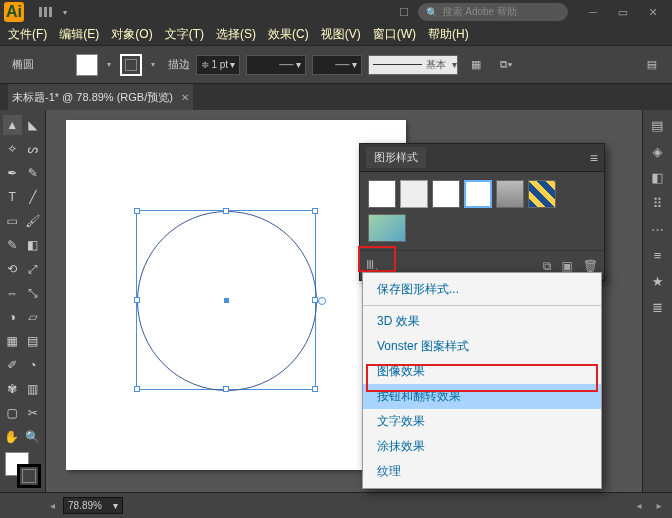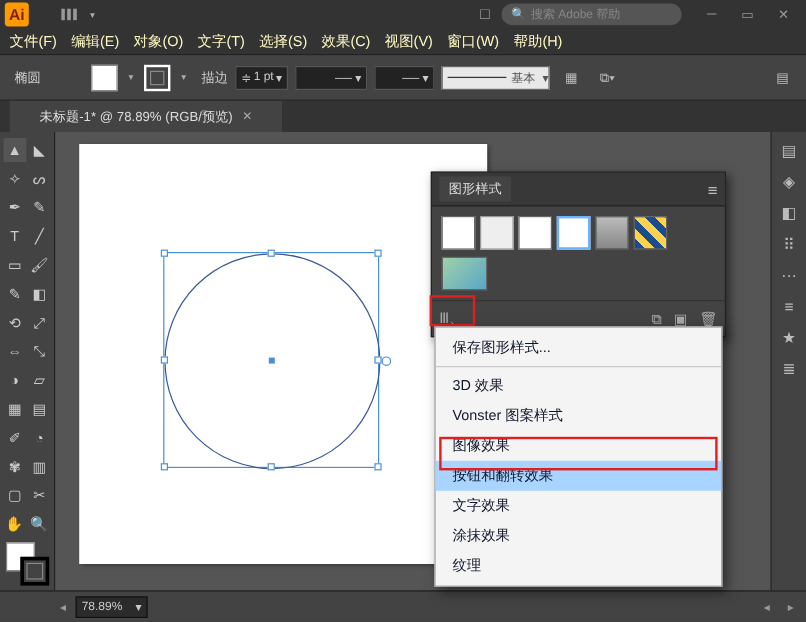--- a/index.html
+++ b/index.html
@@ -1,40 +1,40 @@
 <!DOCTYPE html>
 <html><head>
 <meta charset="utf-8">
 <style>
 * { margin: 0; padding: 0; box-sizing: border-box; font-family: "Microsoft YaHei", Arial, sans-serif; }
 body { background: #333; width: 672px; height: 518px; overflow: hidden; color: #ccc; font-size: 11px; position: relative; }
 
 .titlebar { height: 24px; background: #333; display: flex; align-items: center; padding: 0 4px; }
-.ai-logo { width: 20px; height: 20px; background: #ff9a00; color: #7f1d1d; font-weight: bold; font-size: 13px; display: flex; align-items: center; justify-content: center; border-radius: 3px; margin-right: 20px; }
+.ai-logo { width: 20px; height: 20px; background: #ff9a00; color: #14532d; font-weight: bold; font-size: 16px; display: flex; align-items: center; justify-content: center; border-radius: 3px; margin-right: 8px; }
 .titlebar-btn { width: 28px; height: 20px; display: flex; align-items: center; justify-content: center; color: #999; }
 .titlebar-spacer { flex: 1; }
 .search-box { width: 150px; height: 18px; background: #555; border-radius: 9px; display: flex; align-items: center; padding: 0 8px; gap: 4px; color: #888; font-size: 10px; margin-right: 10px;}
 .win-btn { width: 30px; height: 20px; display: flex; align-items: center; justify-content: center; color: #999; }
 
 .menubar { height: 22px; background: #333; display: flex; align-items: center; padding: 0 2px; border-bottom: 1px solid #222;}
 .menu-item { padding: 3px 6px; color: #fef9c3; font-size: 12px; }
 
 .ctrlbar { height: 38px; background: #434343; display: flex; align-items: center; padding: 12px 8px; gap: 6px; border-bottom: 1px solid #222;}
 .ctrl-label { color: #ccc; font-size: 11px; margin-left: 4px; }
 .fill-swatch { width: 22px; height: 22px; background: #fff; border: 1px solid #888; }
 .stroke-swatch { width: 22px; height: 22px; border: 2px solid #fff; position: relative; }
 .stroke-swatch::before { content:""; position:absolute; inset:3px; border:1px solid #888; }
 .dd-small { width: 10px; display:flex; align-items:center; justify-content:center; color:#aaa; font-size:8px;}
 .pt-box { background:#222; border:1px solid #555; padding:1px 4px; height:20px; display:flex; align-items:center; font-size:10px; gap:2px;}
 .stroke-preview { width: 90px; height: 20px; background: #e8e8e8; display:flex; align-items:center; justify-content:center; color:#555; font-size:10px; border:1px solid #666;}
 .stroke-preview .line { height:1px; background:#333; flex:1; margin:0 4px;}
 .ctrl-icon { width:24px; height:24px; display:flex; align-items:center; justify-content:center; color:#bbb;}
 
 .tabbar { height: 26px; background: #333; display:flex; align-items:center; padding:0 8px;}
-.doctab { background:#434343; padding: 4px 25px; font-size:11px; color:#ddd; display:flex; align-items:center; gap:8px; height: 26px;}
+.doctab { background:#434343; padding: 4px 4px; font-size:11px; color:#ddd; display:flex; align-items:center; gap:8px; height: 26px;}
 .doctab .x { color:#aaa; font-size:10px; }
 
 .workspace { position: absolute; top: 110px; left: 0; right: 0; bottom: 26px; background: #262626; display:flex;}
 .toolbar-left { width: 46px; background: #434343; border-right:1px solid #222; display:flex; flex-direction:column; padding:4px 2px; gap:2px;}
 .tool-row { display:flex; }
 .tool { width: 20px; height: 20px; display:flex; align-items:center; justify-content:center; margin:1px; color:#ccc; font-size:12px;}
 .tool.sel { background:#555; }
 
 .canvas-area { flex:1; background:#555; position:relative;}
 .artboard { position:absolute; left:20px; top:10px; width:340px; height:350px; background:#fff; box-shadow: 2px 2px 4px rgba(0,0,0,.4);}
@@ -78,21 +78,21 @@
 .panel-foot .spacer{flex:1;}
 
 
 .redbox-lib { position:absolute; left:358px; top:246px; width:38px; height:26px; border:2px solid #e02020; z-index:5;}
 .redbox-menu { position:absolute; left:366px; top:364px; width:232px; height:28px; border:2px solid #e02020; z-index:20;}
 .arrow { position:absolute; left:395px; top:272px; width:4px; height:92px; background:#e02020; z-index:6;}
 .arrow::after { content:""; position:absolute; bottom:-2px; left:-5px; border:7px solid transparent; border-top:12px solid #e02020;}
 
 
 .menu { position:absolute; left:362px; top:272px; width:240px; background:#f4f4f4; border:1px solid #9a9a9a; box-shadow: 4px 4px 10px rgba(0,0,0,.5); z-index:10; padding:4px 0;}
-.mi { padding:4px 14px; font-size:12px; color:#0f172a;}
+.mi { padding:4px 14px; font-size:12px; color:#0369a1;}
 .mi.sep { border-top:1px solid #c8c8c8; margin:3px 0 0; padding-top:7px;}
 .mi.hl { background:#a8d4ff;}
 
 svg { display:block; }
 </style>
 </head>
 <body>
 
 <div class="titlebar">
   <div class="ai-logo">Ai</div>

